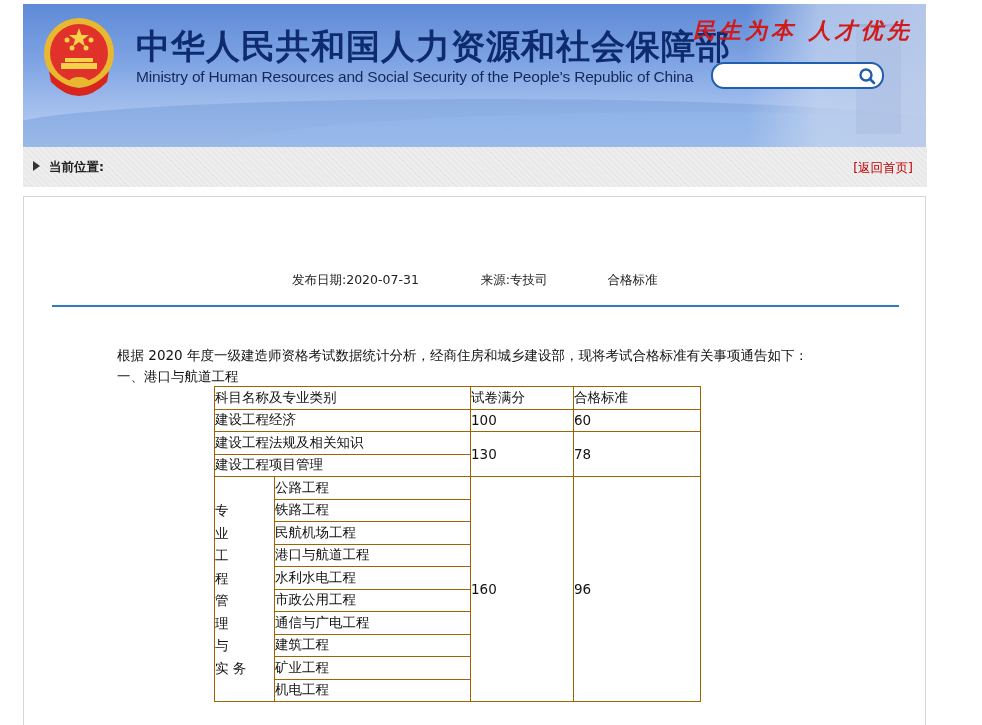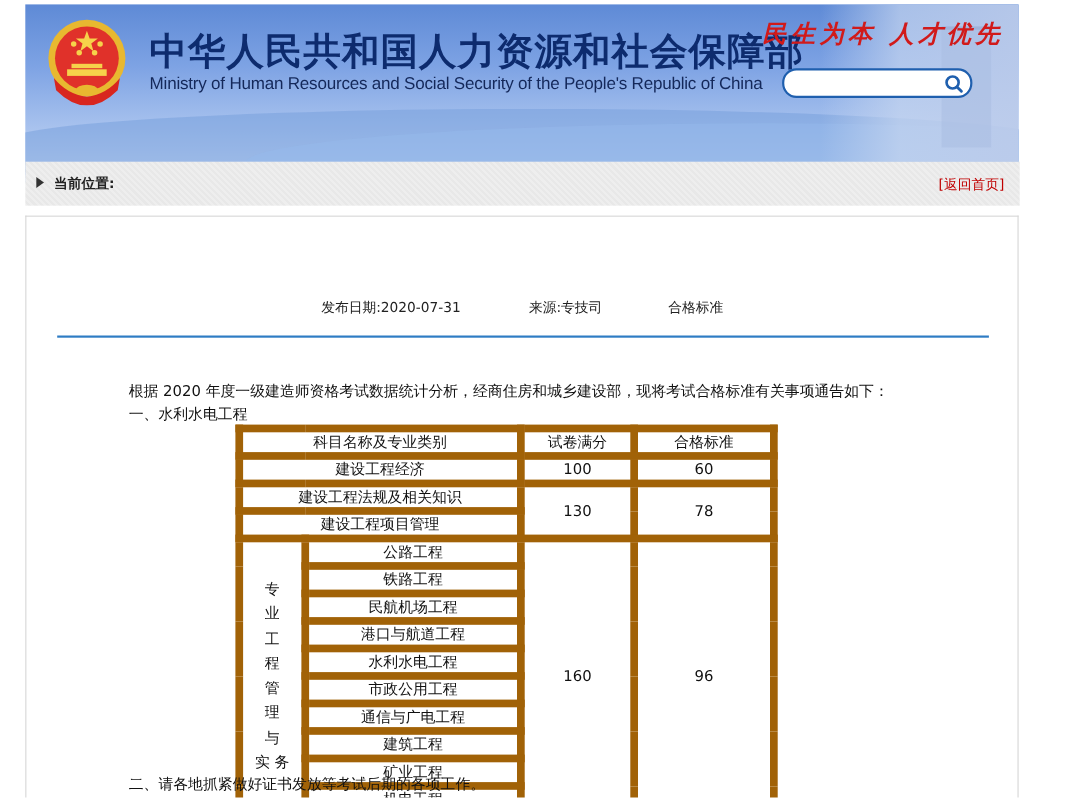--- a/index.html
+++ b/index.html
@@ -41,21 +41,21 @@
   .meta .m2 { margin-left: 58px; }
   .meta .m3 { margin-left: 56px; }
   .rule { position: absolute; left: 28px; top: 108px; width: 847px; height: 2px; background: #2e7cc4; }
 
   .body-text { position: absolute; left: 57px; font-size: 13.5px; color: #111; white-space: nowrap; margin-left: 36px; }
   .p1 { top: 150px; }
   .p2 { top: 171px; }
   .p3 { top: 507px; }
 
   table.grades { position: absolute; left: 190px; top: 189px; border-collapse: collapse; font-size: 13.5px; color: #111; }
-  table.grades td, table.grades th { border: 7px solid #a16207; text-align: center; height: 22.5px; padding: 0; font-weight: normal; }
+  table.grades td, table.grades th { border: 1px solid #a16207; text-align: left; height: 22.5px; padding: 0; font-weight: normal; }
   .c1 { width: 60px; }
   .c2 { width: 196px; }
   .c3 { width: 103px; }
   .c4 { width: 127px; }
   .vert { line-height: 22.5px; vertical-align: middle; }
   .vert div { height: 22.5px; }
 </style>
 </head>
 <body>
 
@@ -99,21 +99,21 @@
 
 <div class="content">
   <div class="meta">
     <span class="m"><span>发布日期:</span><span>2020-07-31</span></span>
     <span class="m m2"><span>来源:</span><span>专技司</span></span>
     <span class="m m3">合格标准</span>
   </div>
   <div class="rule"></div>
 
   <div class="body-text p1">根据 2020 年度一级建造师资格考试数据统计分析，经商住房和城乡建设部，现将考试合格标准有关事项通告如下：</div>
-  <div class="body-text p2">一、水利水电工程</div>
+  <div class="body-text p2">一、港口与航道工程</div>
 
   <table class="grades">
     <tbody>
         <tr>
       <th colspan="2" class="c1">科目名称及专业类别</th>
       <th class="c3">试卷满分</th>
       <th class="c4">合格标准</th>
     </tr>
     <tr>
       <td colspan="2">建设工程经济</td>
@@ -166,14 +166,13 @@
         </tr>
     <tr>
           <td>矿业工程</td>
         </tr>
     <tr>
           <td>机电工程</td>
         </tr>
   </tbody>
     </table>
 
-  <div class="body-text p3">二、请各地抓紧做好证书发放等考试后期的各项工作。</div>
 </div>
 
 </body></html>

